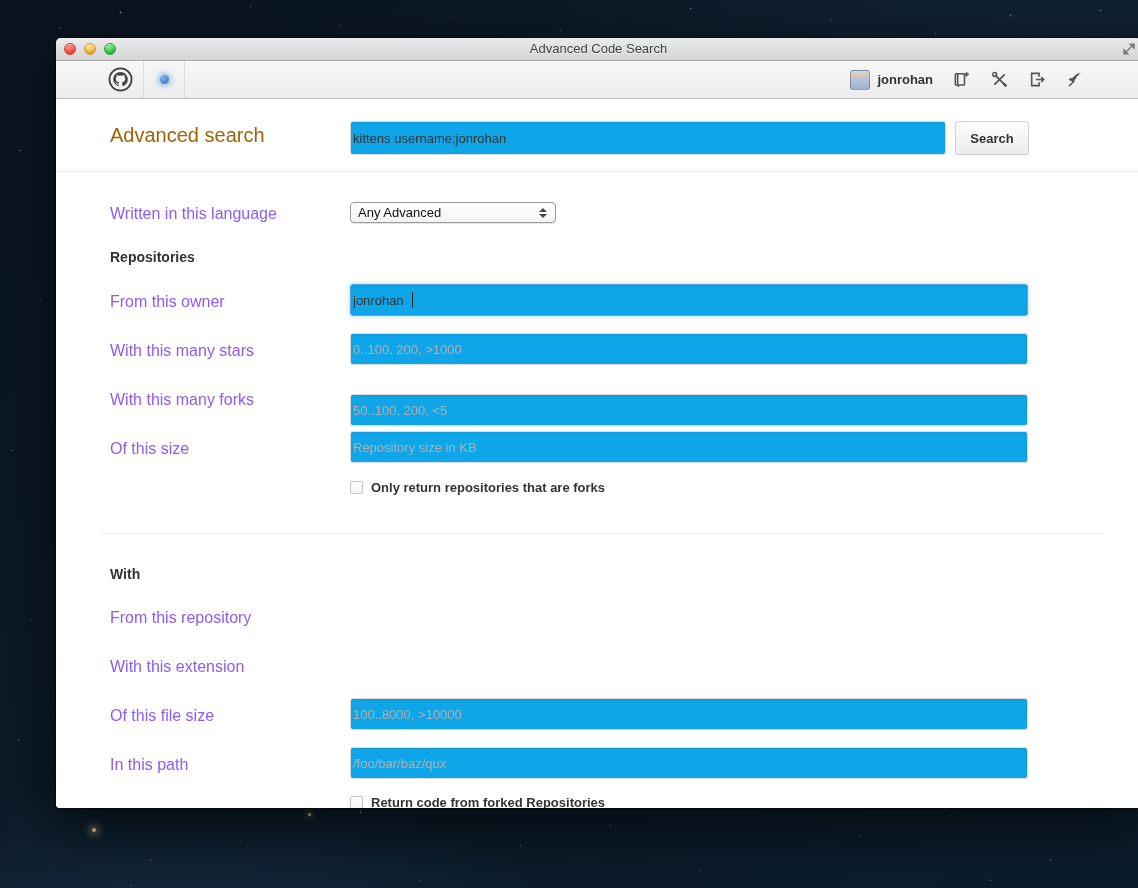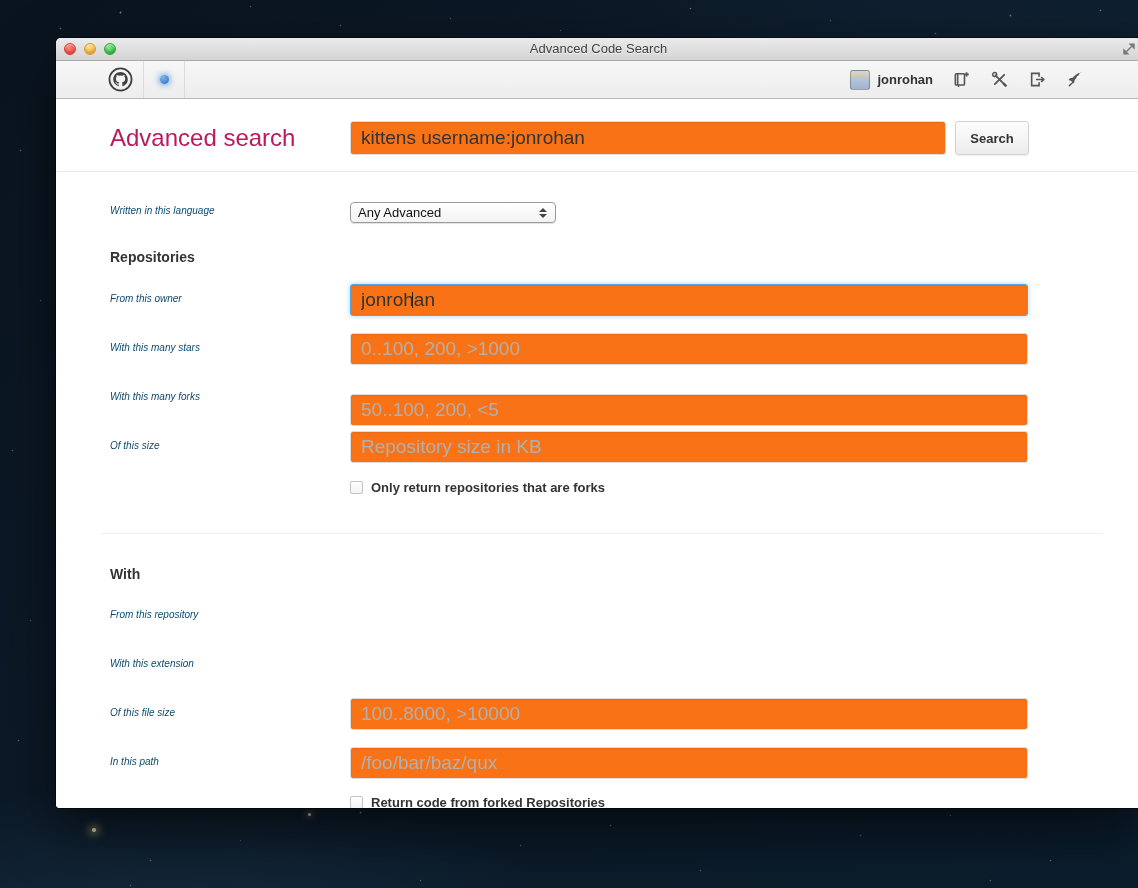--- a/index.html
+++ b/index.html
@@ -62,28 +62,28 @@
     box-shadow:0 0 6px 1px rgba(74,144,217,.85);}
   .gh-right{position:absolute;right:56px;top:0;height:100%;display:flex;align-items:center;gap:19px;}
   .userblock{display:flex;align-items:center;gap:7px;}
   .avatar{width:20px;height:20px;border-radius:3px;box-sizing:border-box;border:1px solid rgba(0,0,0,.25);
     background:linear-gradient(#cdd8e0 0%, #d8c2a8 35%, #b9c7de 36%, #9fb4cf 100%);}
   .username{font-size:13px;font-weight:bold;color:#333;}
   .gh-icon{width:19px;height:19px;display:flex;align-items:center;justify-content:center;}
 
   
   .content{position:absolute;left:0;top:61px;right:0;bottom:0;background:#fff;overflow:hidden;font-size:13px;color:#333;}
-  .page-heading{position:absolute;left:54px;top:25px;font-size:24px;color:#be185d;}
+  .page-heading{position:absolute;left:54px;top:25px;font-size:20px;color:#a16207;}
   .divider{position:absolute;height:1px;background:#ececec;}
   .div1{left:0;right:0;top:72px;}
   .div2{left:45px;right:38px;top:434px;background:#eee;}
   .sec-heading{position:absolute;left:54px;font-size:14px;font-weight:bold;color:#333;}
-  .row-label{position:absolute;left:54px;font-size:10px;color:#0c4a6e;font-style:italic;}
-  .txt{position:absolute;box-sizing:border-box;border:1px solid #ddd;border-radius:3px;background:#f97316;
-    box-shadow:inset 0 1px 2px rgba(0,0,0,.08);padding:0 10px;font-size:19px;color:#333;outline:none;
+  .row-label{position:absolute;left:54px;font-size:16px;color:#8b5cf6;}
+  .txt{position:absolute;box-sizing:border-box;border:1px solid #ddd;border-radius:3px;background:#0ea5e9;
+    box-shadow:inset 0 1px 2px rgba(0,0,0,.08);padding:0 2px;font-size:13px;color:#333;outline:none;
     font-family:"Liberation Sans",sans-serif;}
   .txt::placeholder{color:#b0b0b0;opacity:1;}
   .txt.focused{border-color:#51a7e8;box-shadow:inset 0 1px 2px rgba(0,0,0,.075),0 0 5px rgba(81,167,232,.5);}
   .wide{left:294px;width:678px;height:32px;}
   .search-input{left:294px;top:22px;width:596px;height:34px;}
   .caret{position:absolute;left:356px;top:193px;width:1px;height:16px;background:#222;}
   .btn{position:absolute;left:899px;top:22px;width:74px;height:34px;box-sizing:border-box;
     border:1px solid #d1d1d1;border-radius:3px;background:linear-gradient(#fdfdfd,#ececec);
     font-size:13px;font-weight:bold;color:#333;font-family:"Liberation Sans",sans-serif;cursor:pointer;
     box-shadow:0 1px 1px rgba(0,0,0,.06);}

